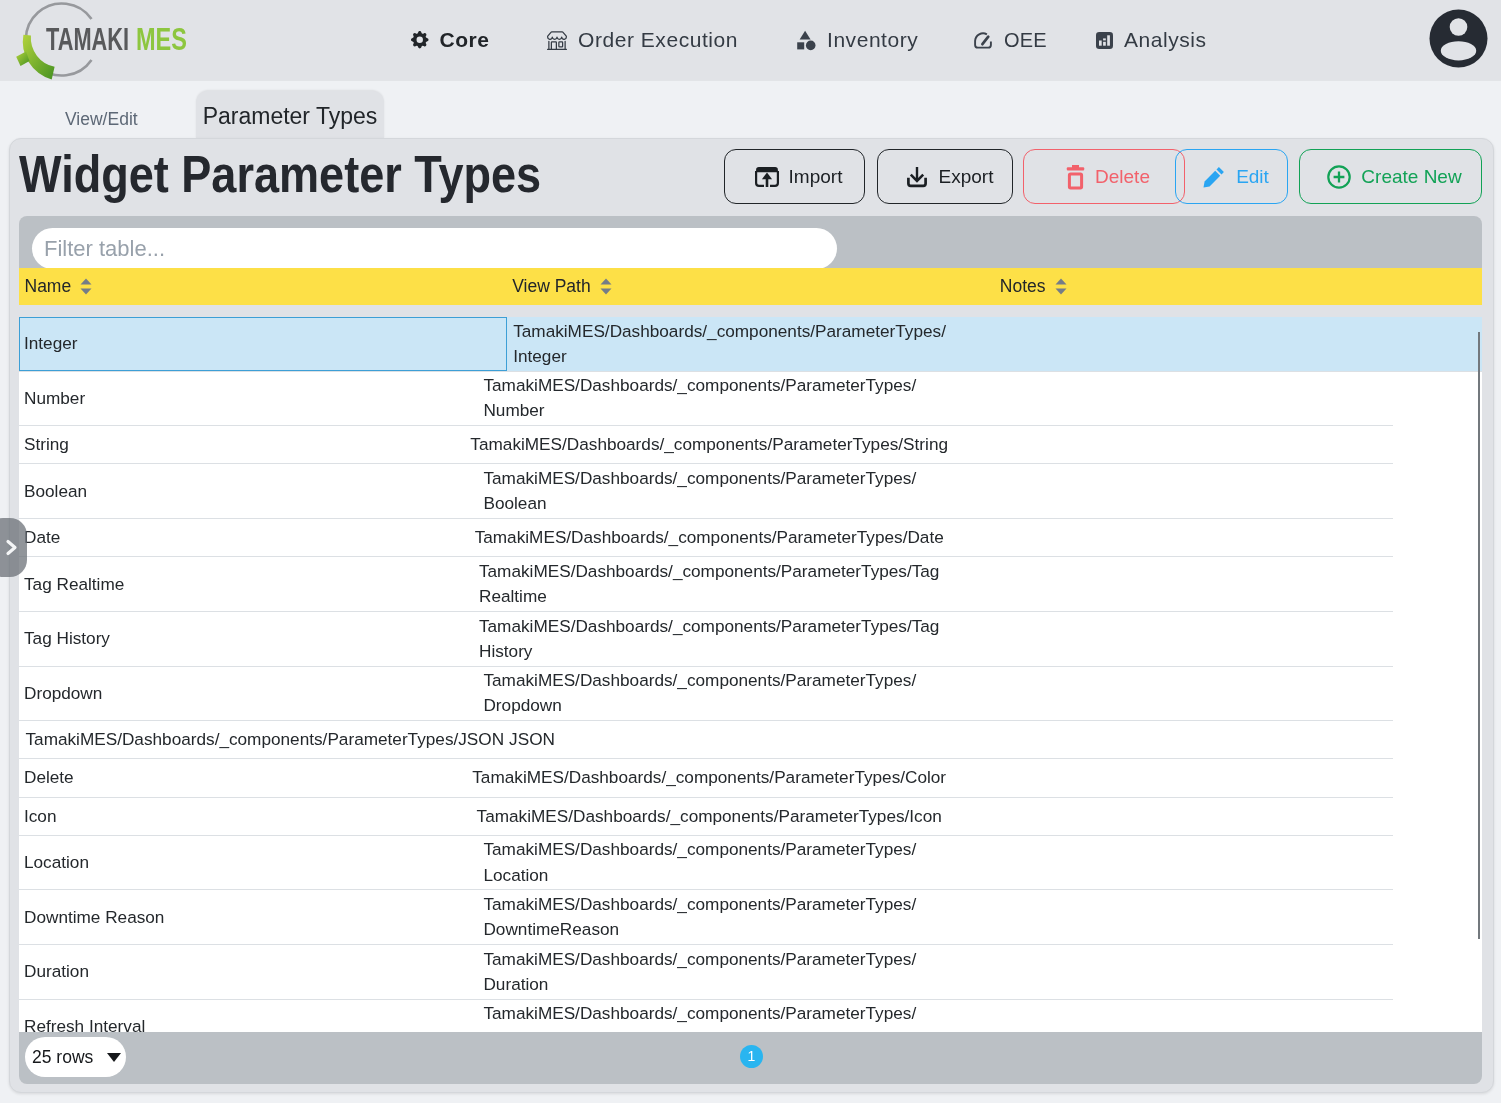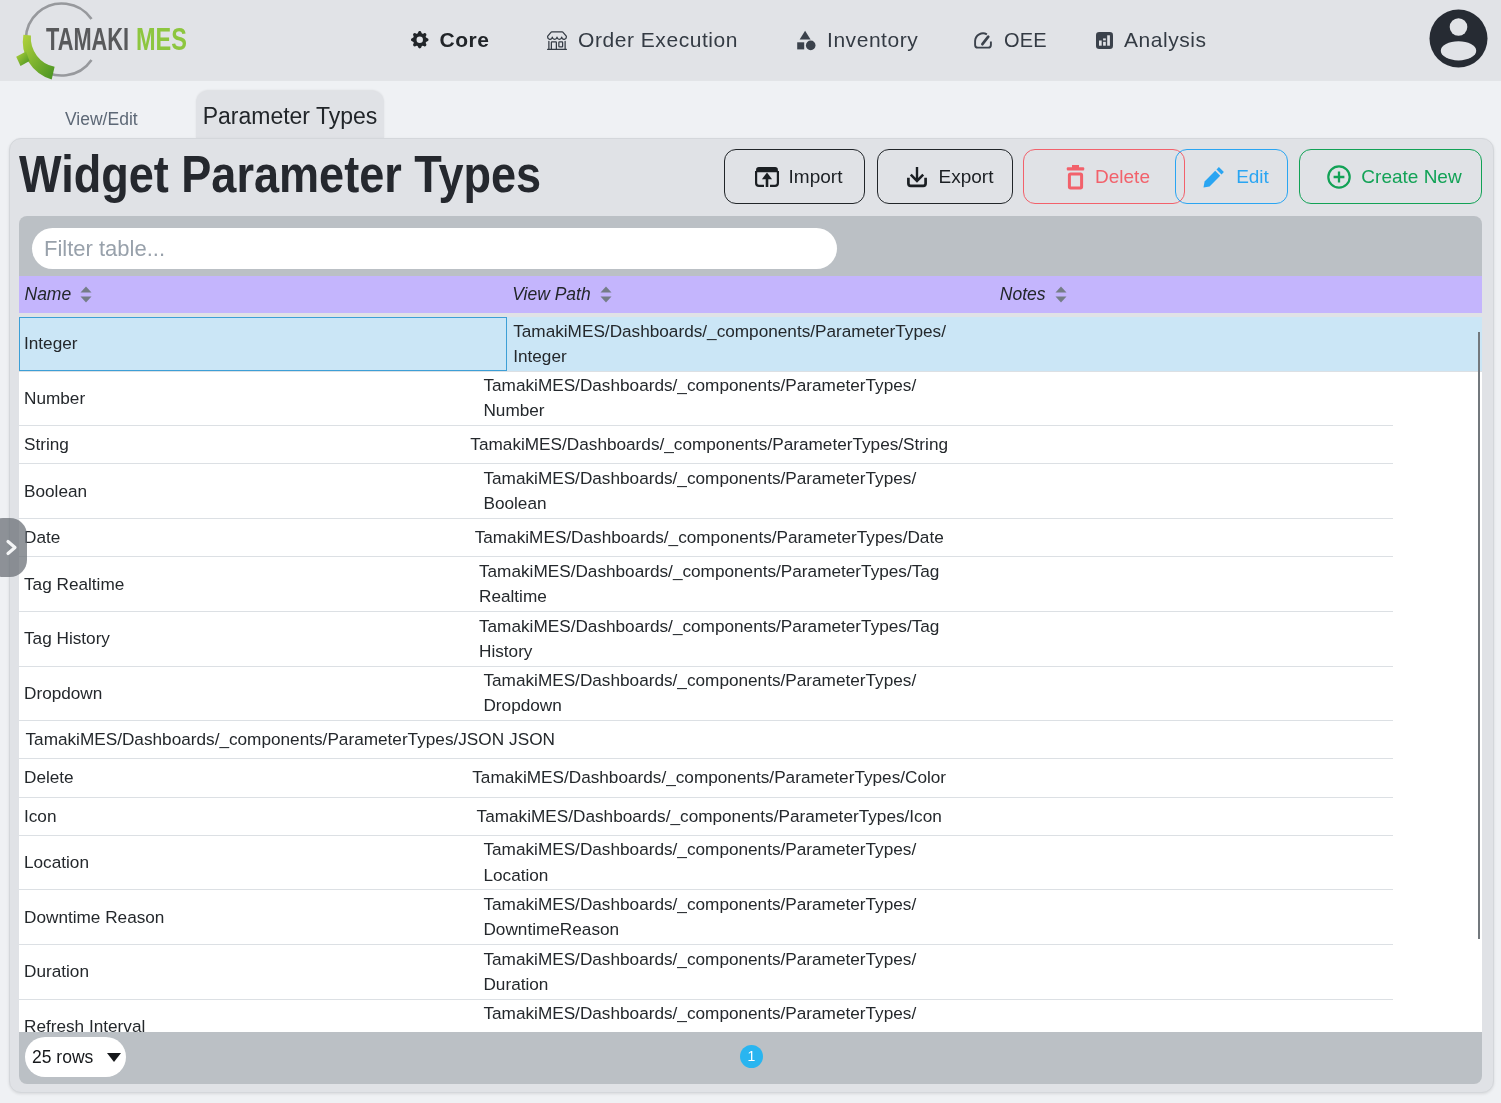--- a/index.html
+++ b/index.html
@@ -28,21 +28,21 @@
 .b-export { left:877px; width:136px; color:#1b1f23; border-color:#212529; }
 .b-delete { left:1023px; width:162px; color:#f2616b; border-color:#f2616b; }
 .b-edit { left:1175px; width:113px; color:#2aa5f2; border-color:#2aa5f2; }
 .b-create { left:1299px; width:183px; color:#12a256; border-color:#12a256; }
 
 
 .toolbar { position:absolute; left:19px; top:216px; width:1463px; height:64px; background:#bbc0c5; border-radius:8px 8px 0 0; }
 .filter { position:absolute; left:13px; top:12px; width:805px; height:41px; background:#fff; border-radius:20.5px; line-height:41px; padding-left:12px; font-size:22px; color:#98a1ab; }
 
 
-.thead { position:absolute; left:19px; top:276px; width:1463px; height:37px; background:#c4b5fd; display:flex; font-size:17.5px; color:#22262a;font-style:italic; }
+.thead { position:absolute; left:19px; top:268px; width:1463px; height:37px; background:#fde047; display:flex; font-size:17.5px; color:#22262a; }
 .th { width:487.7px; display:flex; align-items:center; padding-left:5.5px; gap:9px; }
 .sorter { display:inline-block; }
 .tbody { position:absolute; left:19px; top:317px; width:1463px; height:715px; background:#fff; overflow:hidden; }
 .row { position:relative; width:1374px; border-bottom:1px solid #dce0e4; display:flex; font-size:17.2px; color:#24282c; }
 .row.h1 { height:38.2px; }
 .row.h2 { height:54.65px; }
 .cell { width:487.7px; padding-left:6.5px; display:flex; flex-direction:column; justify-content:center; }
 .cell.name { padding-left:5px; }
 .cell .ln { line-height:25.2px; }
 .row.sel { background:#cbe6f6; width:1463px; }

